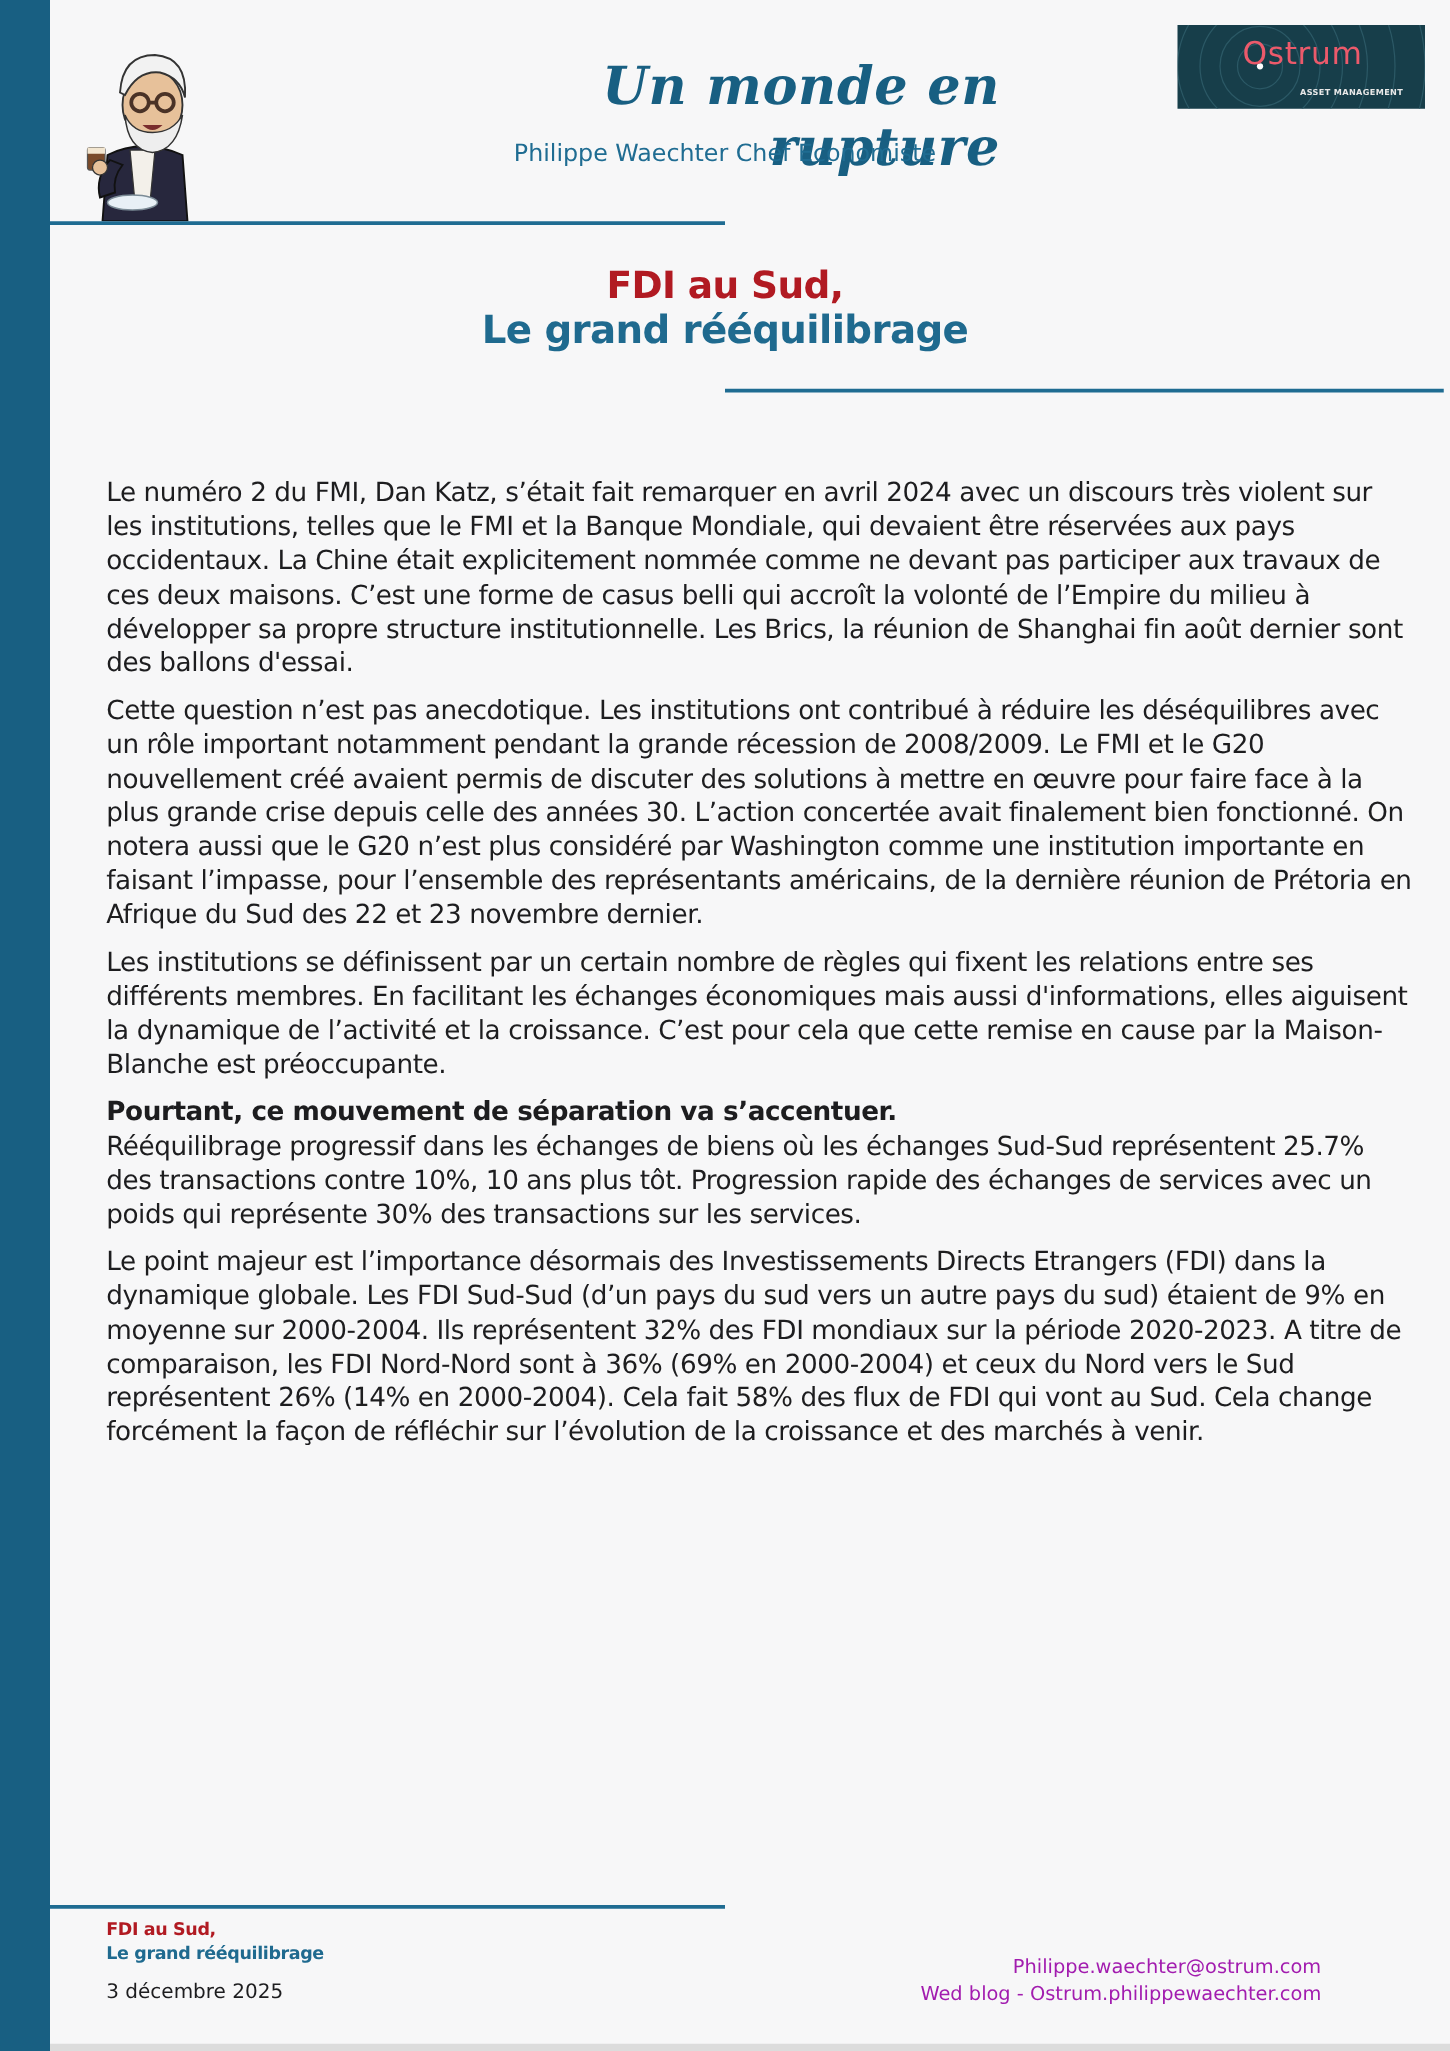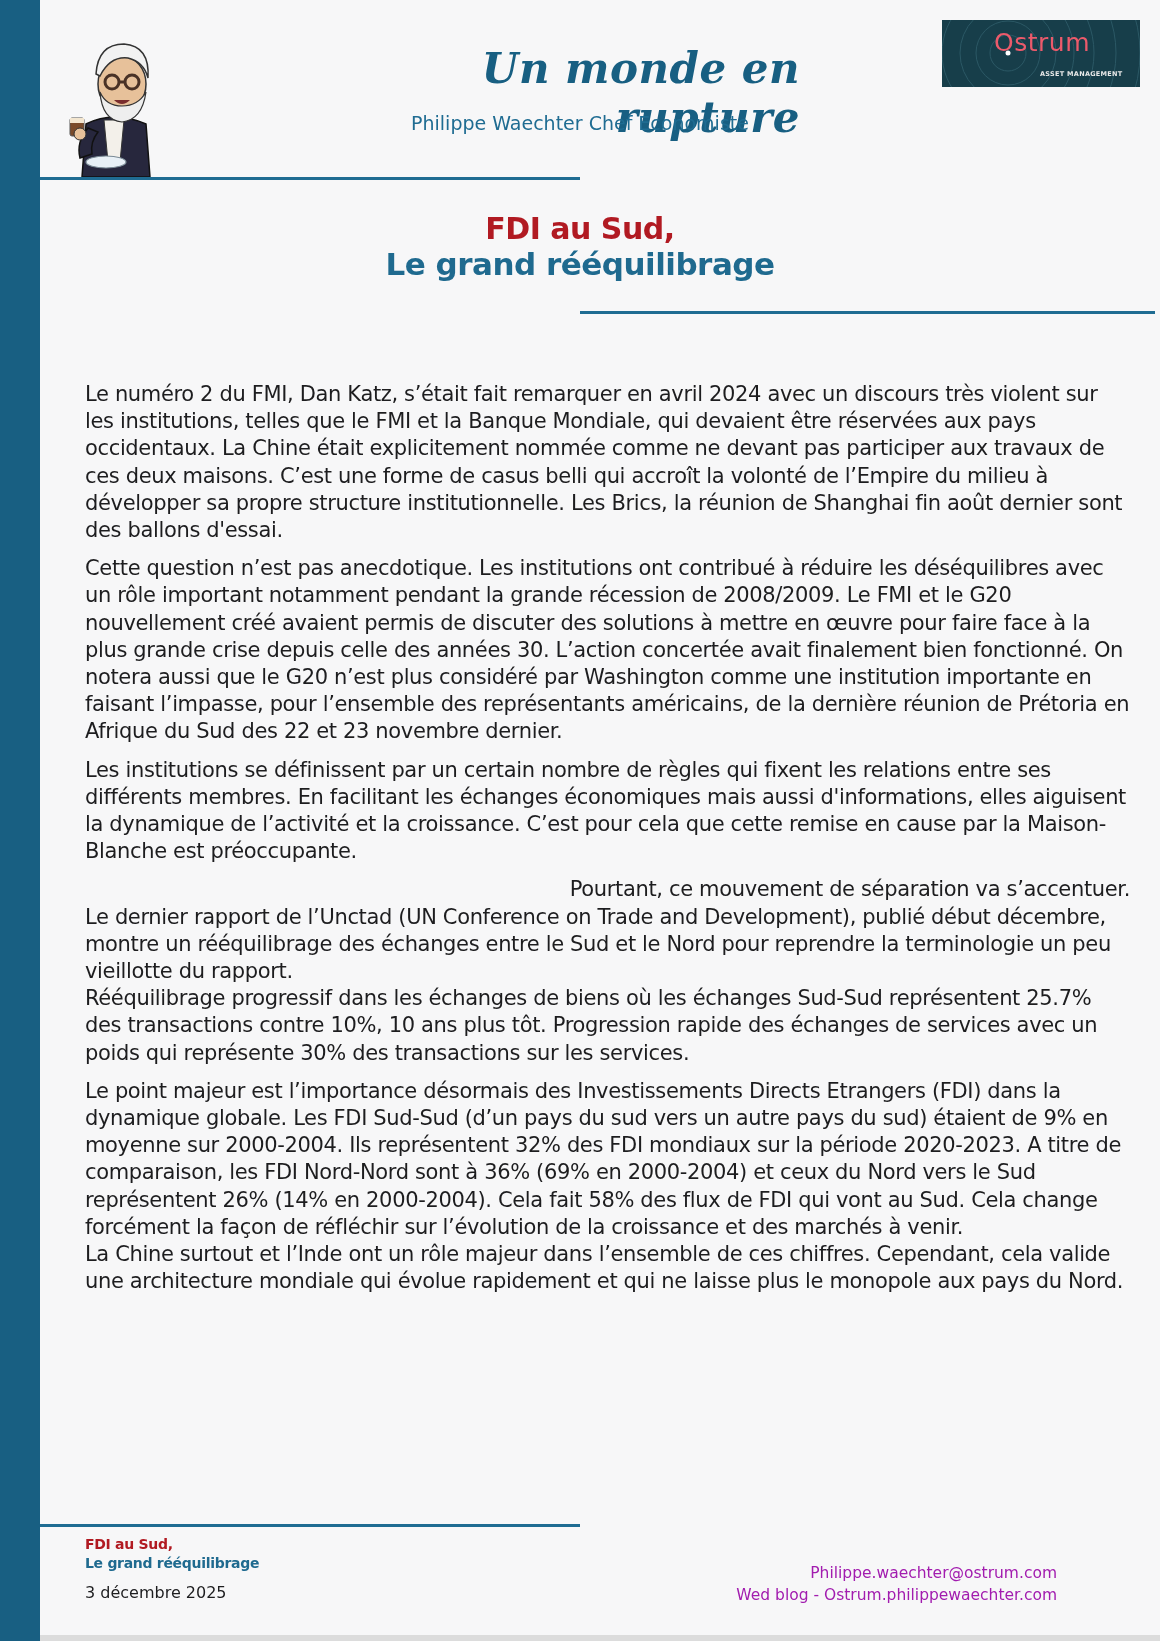--- a/index.html
+++ b/index.html
@@ -53,21 +53,21 @@
     letter-spacing: -0.5px;
   }
 
   .body {
     position: absolute; left: 85px; top: 353px; width: 1045px;
     font-family: "DejaVu Sans", sans-serif; font-size: 21px; line-height: 27.2px; color: #1d1d1f;
     letter-spacing: -0.35px;
     margin-top: 28px;
   }
   .body p { margin: 0 0 11px 0; }
-  .body .strong { font-weight: normal; display: block; text-align: right; }
+  .body .strong { font-weight: bold; display: block; }
   .body .line { display: block; }
 
   .footer-title-1 {
     position: absolute; left: 85px; top: 1536px;
     font-family: "DejaVu Sans", sans-serif; font-weight: bold; font-size: 14px; color: #b11a22; letter-spacing: -0.3px;
   }
   .footer-title-2 {
     position: absolute; left: 85px; top: 1555px;
     font-family: "DejaVu Sans", sans-serif; font-weight: bold; font-size: 14px; color: #1f6a8f; letter-spacing: -0.3px;
   }
@@ -143,26 +143,24 @@
 <div class="doc-title-2">Le grand rééquilibrage</div>
 
 <div class="rule rule-mid"></div>
 
 <div class="body">
   <p>Le numéro 2 du FMI, Dan Katz, s’était fait remarquer en avril 2024 avec un discours très violent sur les institutions, telles que le FMI et la Banque Mondiale, qui devaient être réservées aux pays occidentaux. La Chine était explicitement nommée comme ne devant pas participer aux travaux de ces deux maisons. C’est une forme de casus belli qui accroît la volonté de l’Empire du milieu à développer sa propre structure institutionnelle. Les Brics, la réunion de Shanghai fin août dernier sont des ballons d'essai.</p>
   <p>Cette question n’est pas anecdotique. Les institutions ont contribué à réduire les déséquilibres avec un rôle important notamment pendant la grande récession de 2008/2009. Le FMI et le G20 nouvellement créé avaient permis de discuter des solutions à mettre en œuvre pour faire face à la plus grande crise depuis celle des années 30. L’action concertée avait finalement bien fonctionné. On notera aussi que le G20 n’est plus considéré par Washington comme une institution importante en faisant l’impasse, pour l’ensemble des représentants américains, de la dernière réunion de Prétoria en Afrique du Sud des 22 et 23 novembre dernier.</p>
   <p>Les institutions se définissent par un certain nombre de règles qui fixent les relations entre ses différents membres. En facilitant les échanges économiques mais aussi d'informations, elles aiguisent la dynamique de l’activité et la croissance. C’est pour cela que cette remise en cause par la Maison-Blanche est préoccupante.</p>
   <p>
     <span class="strong">Pourtant, ce mouvement de séparation va s’accentuer.</span>
-    <span class="line">Le dernier rapport de l’Unctad (UN Conference on Trade and Development), publié début décembre, montre un rééquilibrage des échanges entre le Sud et le Nord pour reprendre la terminologie un peu vieillotte du rapport.</span>
     <span class="line">Rééquilibrage progressif dans les échanges de biens où les échanges Sud-Sud représentent 25.7% des transactions contre 10%, 10 ans plus tôt. Progression rapide des échanges de services avec un poids qui représente 30% des transactions sur les services.</span>
   </p>
   <p>
     <span class="line">Le point majeur est l’importance désormais des Investissements Directs Etrangers (FDI) dans la dynamique globale. Les FDI Sud-Sud (d’un pays du sud vers un autre pays du sud) étaient de 9% en moyenne sur 2000-2004. Ils représentent 32% des FDI mondiaux sur la période 2020-2023. A titre de comparaison, les FDI Nord-Nord sont à 36% (69% en 2000-2004) et ceux du Nord vers le Sud représentent 26% (14% en 2000-2004). Cela fait 58% des flux de FDI qui vont au Sud. Cela change forcément la façon de réfléchir sur l’évolution de la croissance et des marchés à venir.</span>
-    <span class="line">La Chine surtout et l’Inde ont un rôle majeur dans l’ensemble de ces chiffres. Cependant, cela valide une architecture mondiale qui évolue rapidement et qui ne laisse plus le monopole aux pays du Nord.</span>
   </p>
 </div>
 
 <div class="rule rule-bottom"></div>
 
 <div class="footer-title-1">FDI au Sud,</div>
 <div class="footer-title-2">Le grand rééquilibrage</div>
 <div class="footer-date">3 décembre 2025</div>
 
 <div class="footer-contact">

